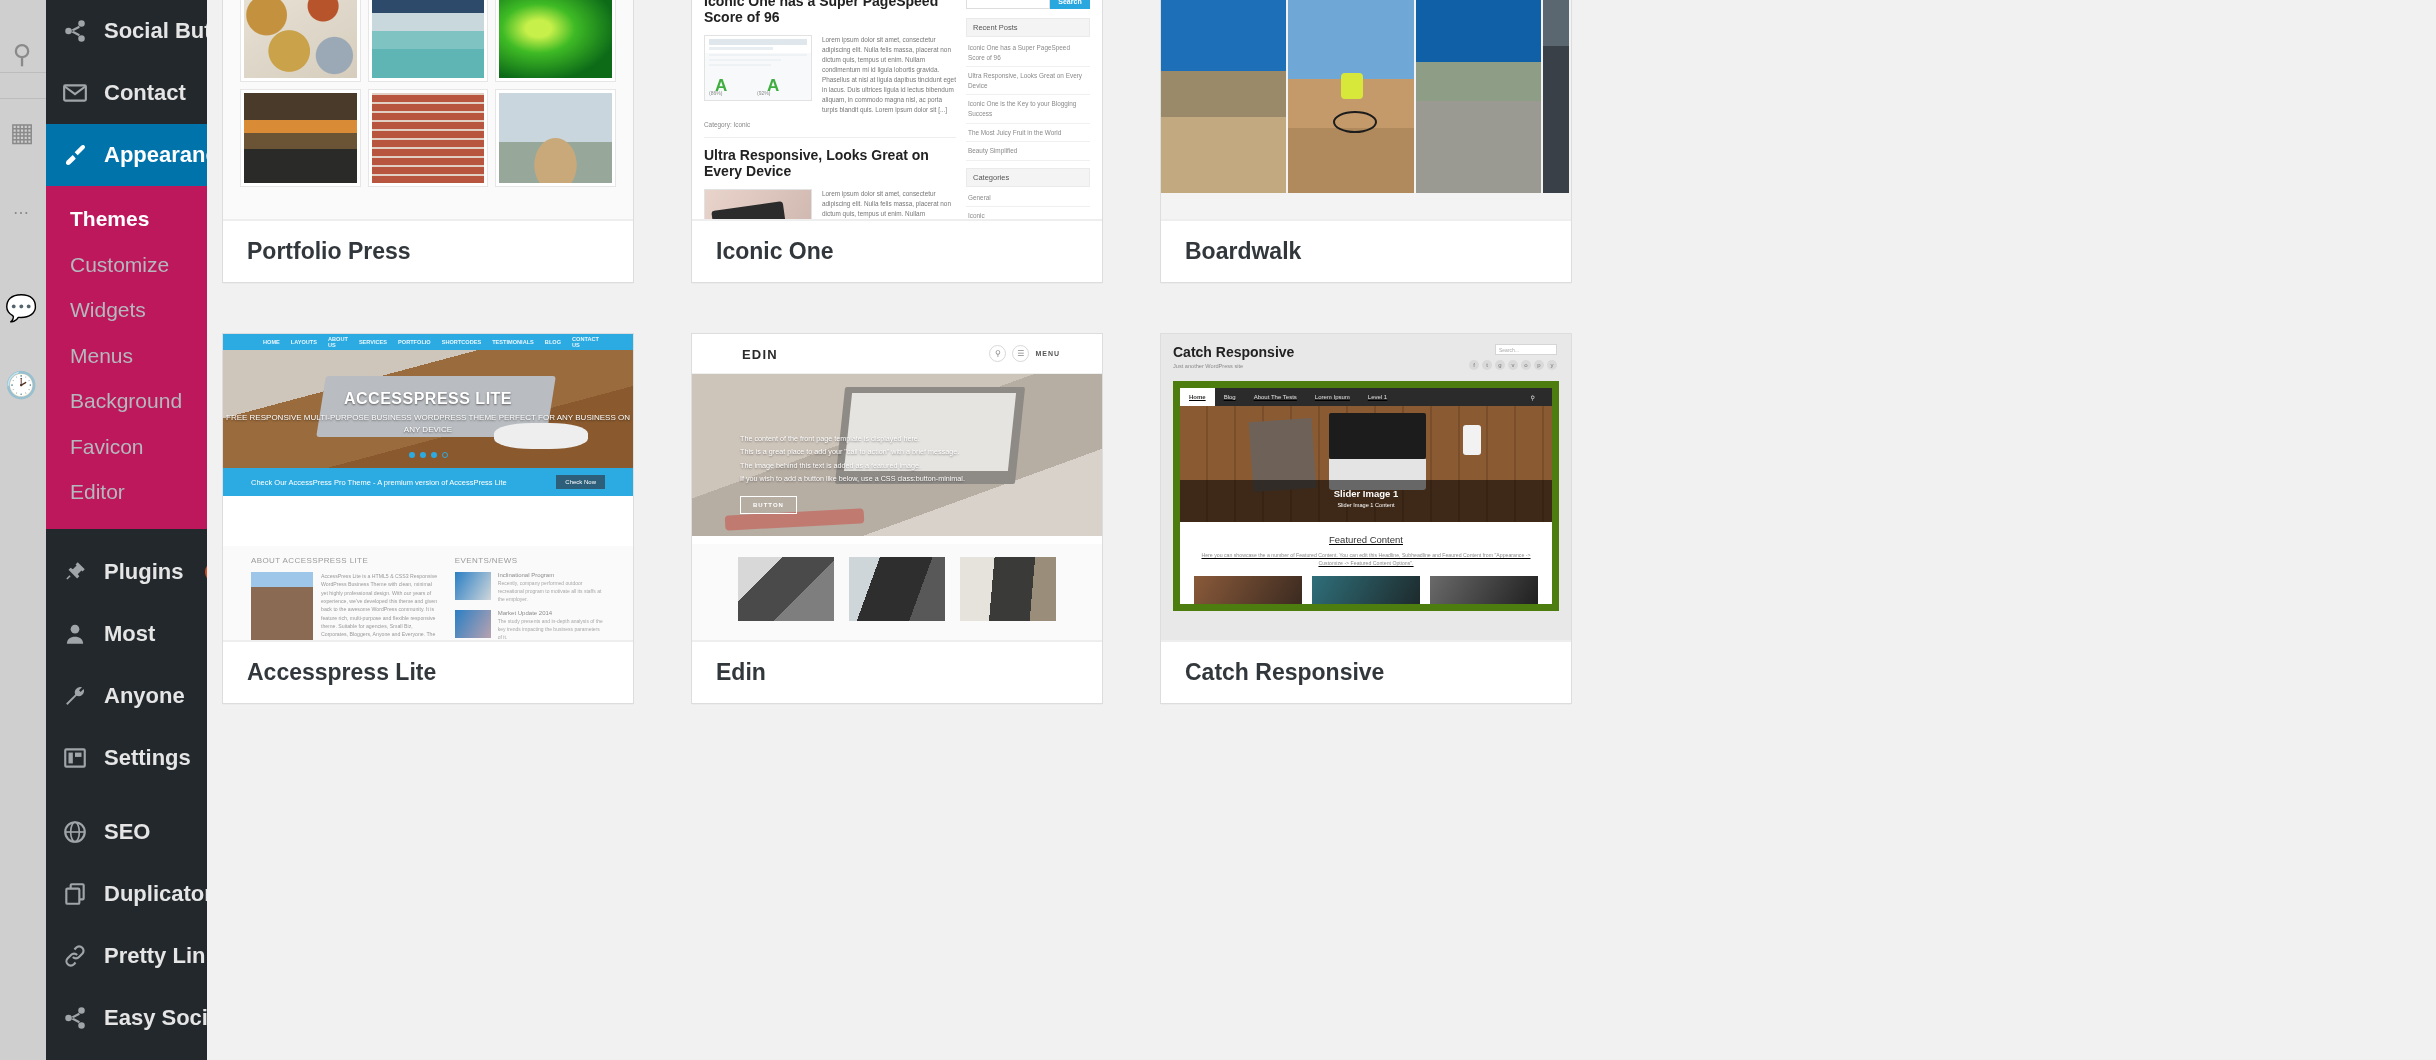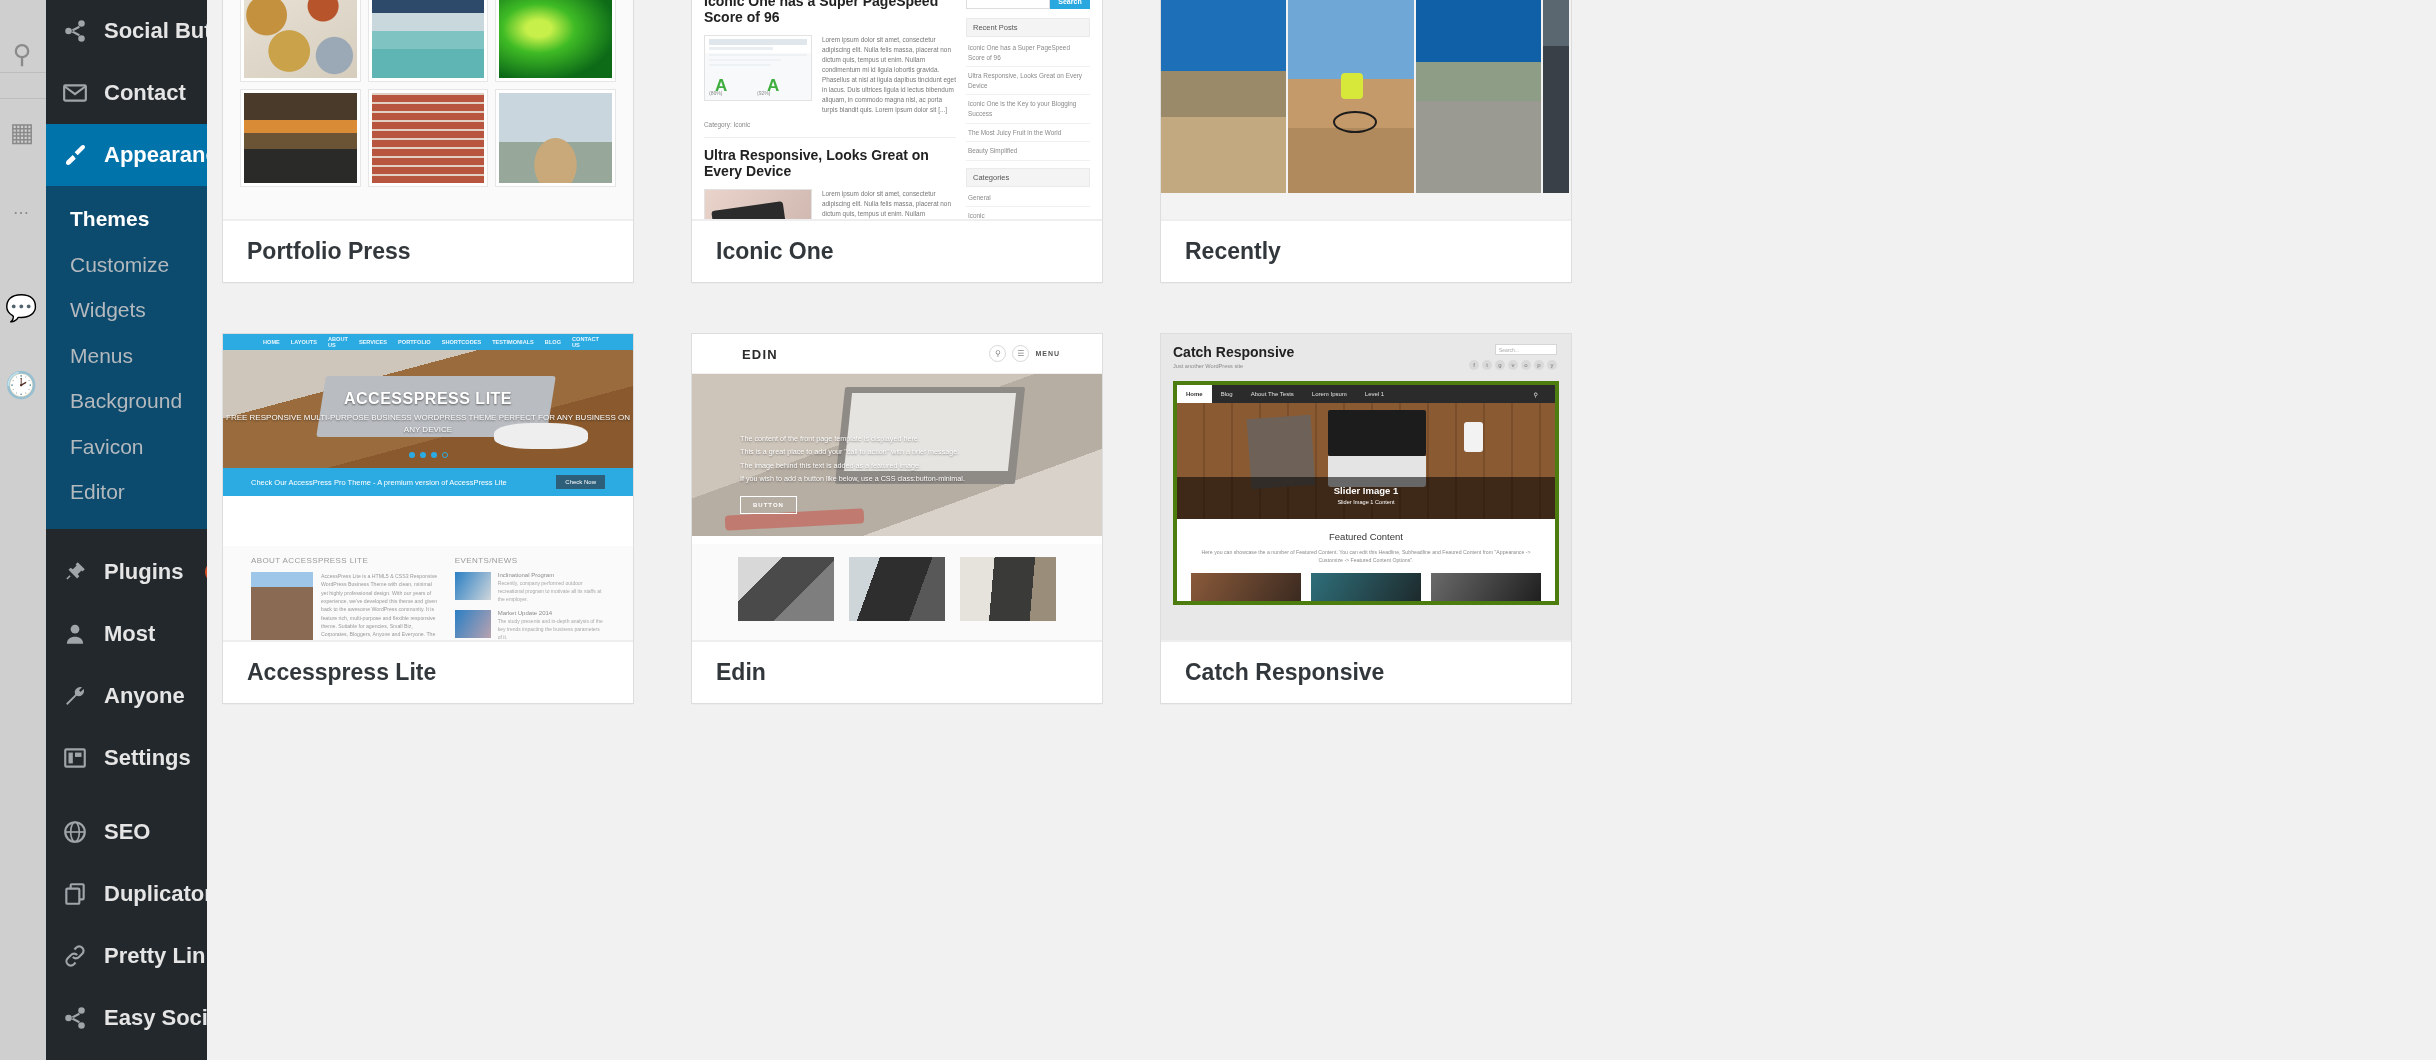--- a/index.html
+++ b/index.html
@@ -44,21 +44,21 @@
   .menu-item.current {
     background: #0073aa; color: #fff;
   }
   .menu-item.current .mi-ico { color: #fff; }
   .menu-item.current::after {
     content: ""; position: absolute; right: -10px; top: 50%;
     transform: translateY(-50%);
     border-style: solid; border-width: 10px 0 10px 10px;
     border-color: transparent transparent transparent #0073aa;
   }
-  .submenu { background: #0c4a6e; padding: 10px 0 14px 0; }
+  .submenu { background: #be185d; padding: 10px 0 14px 0; }
   .submenu-item {
     padding: 7px 10px 7px 24px; font-size: 21px; color: #b4b9be;
     white-space: nowrap; cursor: pointer; line-height: 1.5;
   }
   .submenu-item.current { color: #fff; font-weight: 700; }
   .badge {
     background: #d54e21; color: #fff; border-radius: 11px;
     font-size: 15px; font-weight: 700; min-width: 22px; height: 22px;
     display: inline-flex; align-items: center; justify-content: center;
     padding: 0 7px; margin-left: 8px;
@@ -180,21 +180,21 @@
 
   
   .cr-wrap { background: #e8e8e8; height: 100%; padding: 10px 12px 0 12px; position: relative; }
   .cr-title { font-size: 14px; font-weight: 700; color: #222; }
   .cr-tag { font-size: 5.6px; color: #8a8a8a; margin-top: 3px; }
   .cr-search { position: absolute; right: 14px; top: 10px; width: 62px; height: 11px;
     background: #fff; border: 1px solid #d5d5d5; font-size: 5px; color: #aaa; padding: 2px 3px; }
   .cr-socials { position: absolute; right: 14px; top: 26px; display: flex; gap: 3px; }
   .cr-socials i { width: 10px; height: 10px; border-radius: 50%; background: #d9d9d9;
     color: #777; font-size: 6px; font-style: normal; display: flex; align-items: center; justify-content: center; }
-  .cr-site { margin-top: 12px; background: #ec4899; border: 4px solid #4d7c0f; }
+  .cr-site { margin-top: 12px; background: #ec4899; border: 7px solid #4d7c0f; text-decoration: underline; }
   .cr-nav { height: 18px; background: #2b2b2b; display: flex; align-items: stretch;
     font-size: 6px; color: #e0e0e0; position: relative; }
   .cr-nav span { display: flex; align-items: center; padding: 0 9px; }
   .cr-nav span.on { background: #fff; color: #333; font-weight: 600; }
   .cr-slide { height: 116px; position: relative; overflow: hidden; }
   .cr-cap { position: absolute; left: 0; right: 0; bottom: 0; height: 42px;
     background: rgba(0,0,0,.55); color: #fff; text-align: center; padding-top: 8px; }
   .cr-cap-t { font-size: 9.5px; font-weight: 700; }
   .cr-cap-s { font-size: 5.6px; margin-top: 3px; }
   .cr-feat { padding: 12px 14px 0; text-align: center; background: #fff; }
@@ -452,21 +452,21 @@
                 
               </div>
               <div class="bw-col" style="flex:0 0 26px;
                    background:linear-gradient(#5a6670 0 46%, #3a4048 46% 100%);">
                 
               </div>
             </div>
           </div>
         </div>
         <div class="theme-name-bar">
-          <span class="theme-name">Recently</span>
+          <span class="theme-name">Boardwalk</span>
         </div>
       </div>
 
       <div class="theme-card">
         <div class="theme-screenshot">
           <div class="ss">
             <div class="ap-nav">
               <span>HOME</span>
               <span>LAYOUTS</span>
               <span>ABOUT US</span>

